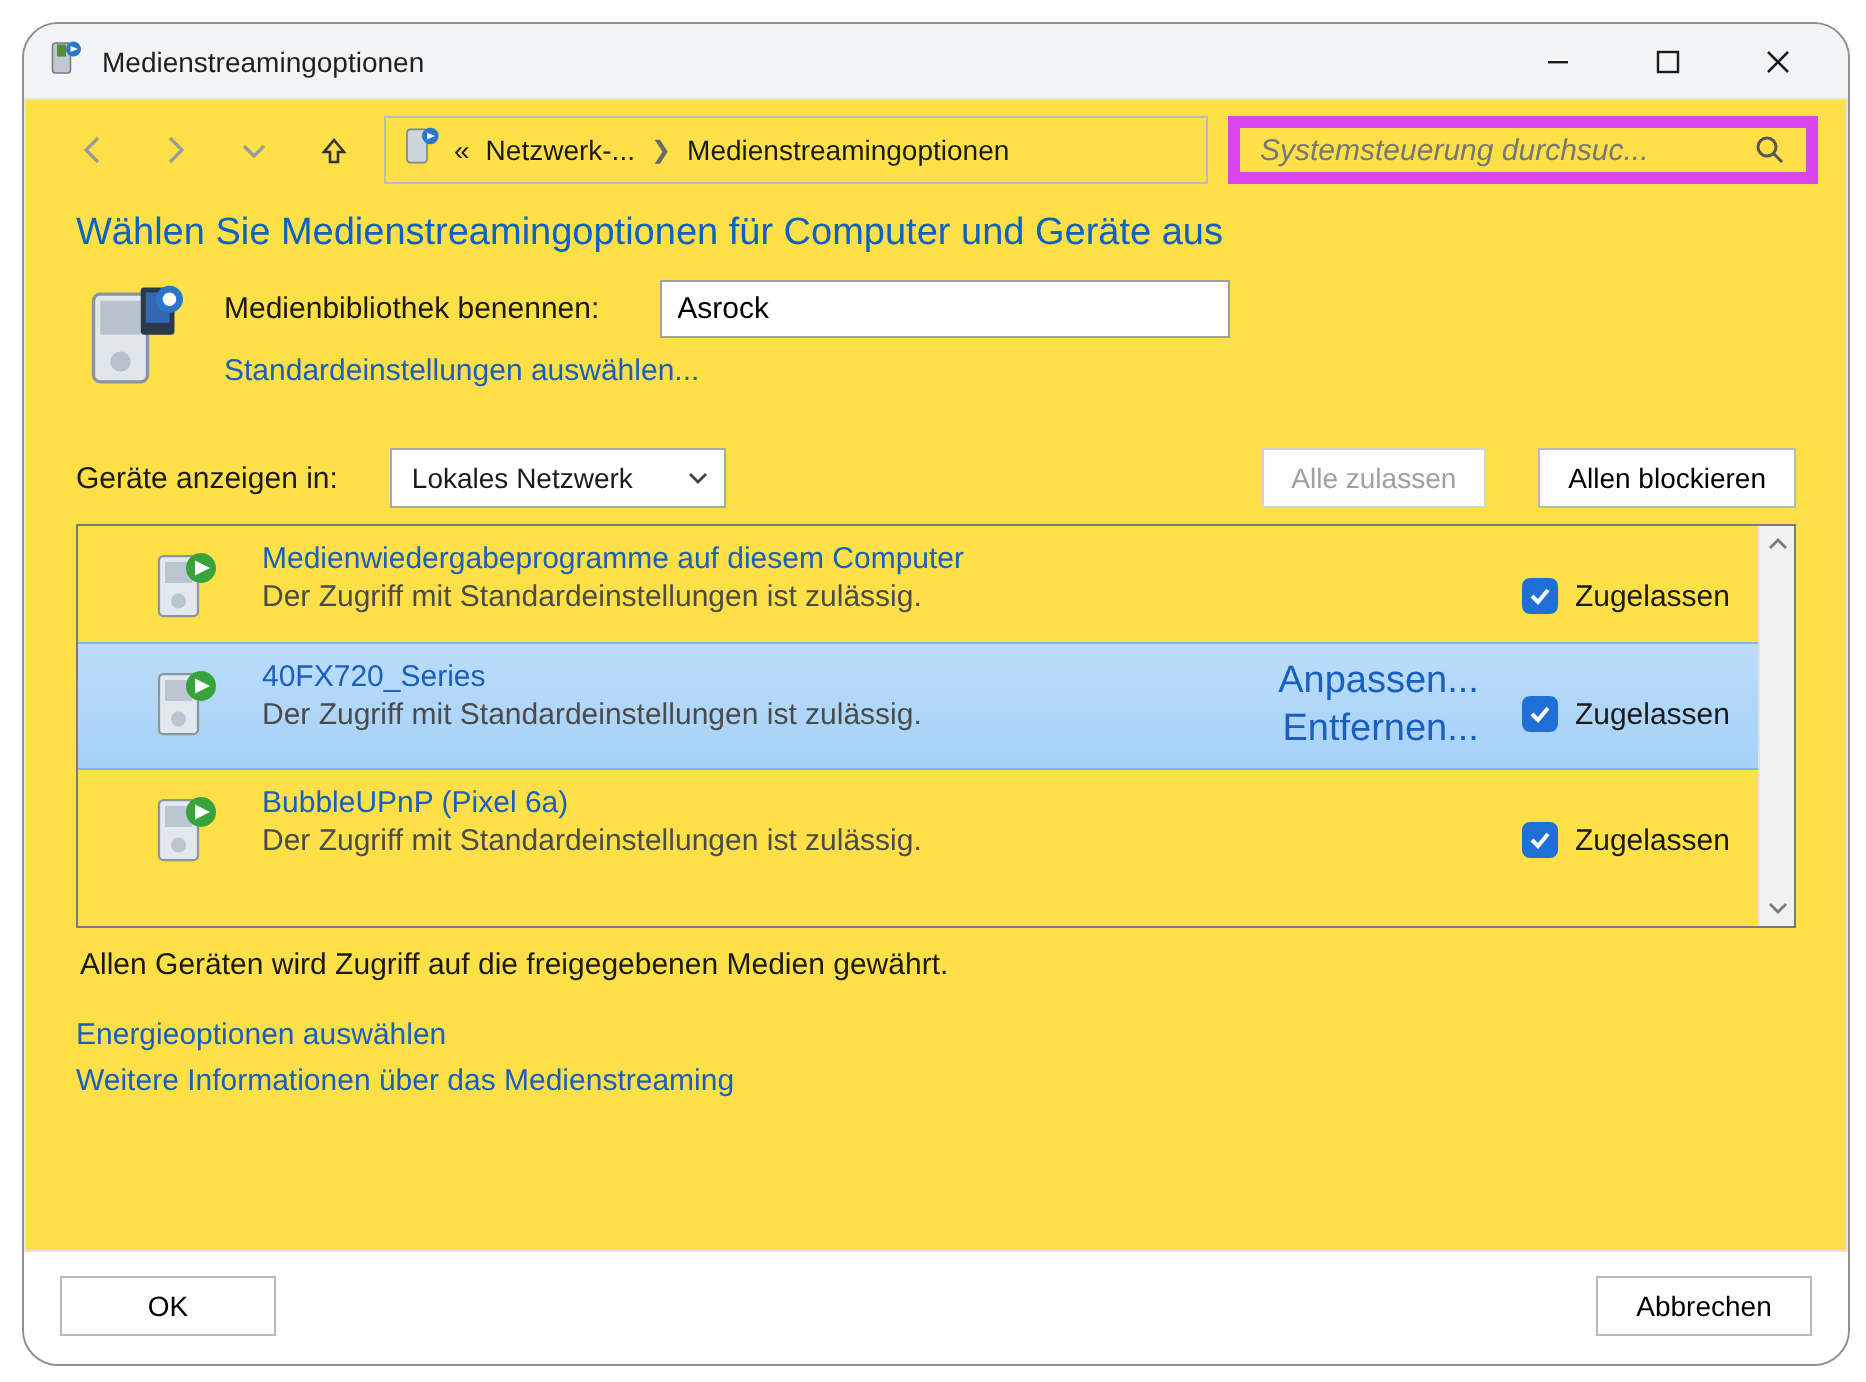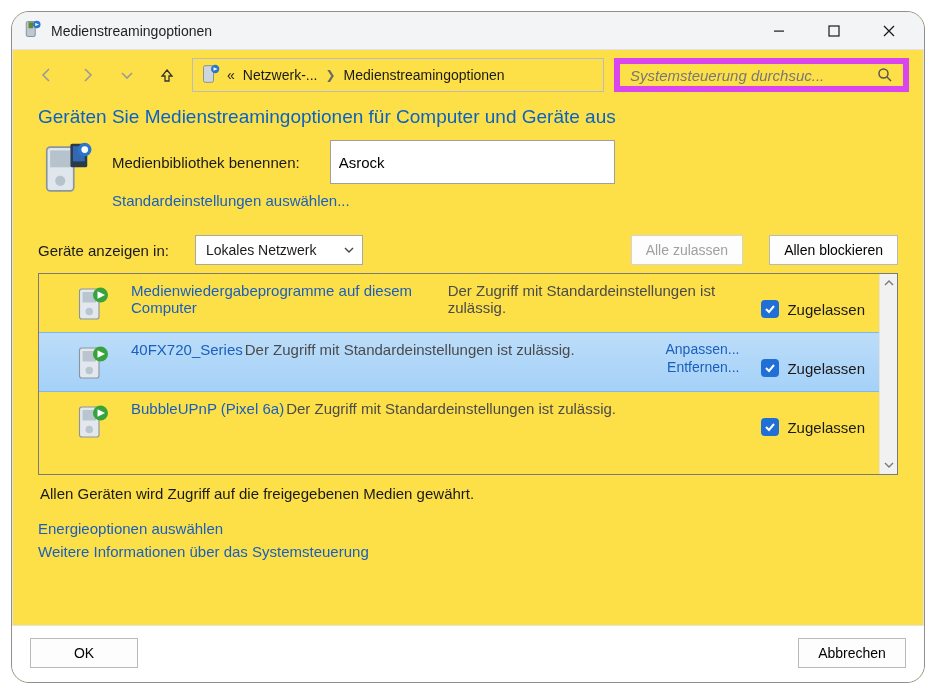--- a/index.html
+++ b/index.html
@@ -65,21 +65,21 @@
   .content{padding:4px 26px 10px 26px;display:flex;flex-direction:column;flex:1;min-height:0;}
   .heading{color:var(--brand-blue);font-size:19px;margin:0 0 12px 0;}
 
   .library-row{display:flex;align-items:flex-start;gap:16px;}
   .library-icon{width:58px;height:58px;display:flex;align-items:center;justify-content:center;}
   .library-icon svg{width:54px;height:54px;}
   .library-fields{display:flex;flex-direction:column;gap:8px;}
   .lbl-field-row{display:flex;align-items:center;gap:30px;}
   .lbl{font-size:15px;}
   .textfield{
-    width:285px;height:44px;border:1px solid #a0a0a0;padding:2px 8px;font-family:inherit;font-size:15px;
+    width:285px;height:29px;border:1px solid #a0a0a0;padding:2px 8px;font-family:inherit;font-size:15px;
   }
   .link{color:var(--link-blue);cursor:pointer;font-size:15px;border:none;background:none;padding:0;}
 
   .controls-row{display:flex;align-items:center;gap:26px;margin-top:26px;margin-bottom:8px;}
   .dropdown{
     height:30px;border:1px solid #a8a8a8;display:flex;align-items:center;padding:0 8px 0 10px;gap:8px;min-width:168px;font-size:14px;
     background:#fff;
   }
   .dropdown .dd-text{flex:1;}
   .dropdown svg{width:10px;height:10px;color:#444;}
@@ -95,25 +95,25 @@
   .device-list{flex:1;overflow:hidden;}
   .device-row{
     display:flex;align-items:flex-start;padding:8px 14px 8px 34px;gap:18px;
   }
   .device-row.selected{
     background:linear-gradient(#bcddf9,#a5d1f8);
     border-top:1px solid #7db9eb;border-bottom:1px solid #7db9eb;
   }
   .device-icon{width:40px;height:40px;display:flex;align-items:center;justify-content:center;flex-shrink:0;margin-top:2px;}
   .device-icon svg{width:36px;height:36px;}
-  .device-text{flex:1;display:flex;flex-direction:row;gap:2px;min-width:0;}
+  .device-text{flex:1;display:flex;flex-direction:column;gap:2px;min-width:0;}
   .device-name{color:var(--link-blue);font-size:15px;}
   .device-desc{color:var(--muted);font-size:15px;}
   .device-extra{display:flex;flex-direction:column;align-items:flex-end;gap:2px;margin-right:4px;}
-  .device-extra a{color:var(--link-blue);font-size:14px;white-space:nowrap;}
+  .device-extra a{color:var(--link-blue);font-size:19px;white-space:nowrap;}
   .device-permit{display:flex;align-items:center;gap:8px;margin-top:18px;}
   .chk{
     width:18px;height:18px;border-radius:4px;background:var(--checkbox-blue);display:flex;align-items:center;justify-content:center;color:#fff;flex-shrink:0;
   }
   .chk svg{width:12px;height:12px;}
   .permit-label{font-size:15px;}
 
   .sb{width:18px;background:#f1f1f1;display:flex;flex-direction:column;align-items:center;justify-content:space-between;border-left:1px solid #e3e3e3;}
   .sb .sba{height:18px;width:100%;display:flex;align-items:center;justify-content:center;}
   .sb .sba svg{width:10px;height:10px;color:#7a7a7a;}
@@ -202,21 +202,21 @@
     <div class="search">
       <span>Systemsteuerung durchsuc...</span>
       <svg viewBox="0 0 16 16">
           <circle cx="6.5" cy="6.5" r="4.5" fill="none" stroke="currentColor" stroke-width="1.5"></circle>
           <path d="M10 10 L14 14" stroke="currentColor" stroke-width="1.5"></path>
         </svg>
     </div>
   </div>
 
   <div class="content">
-    <div class="heading">Geräten Sie Medienstreamingoptionen für Computer und Geräte aus</div>
+    <div class="heading">Wählen Sie Medienstreamingoptionen für Computer und Geräte aus</div>
 
     <div class="library-row">
       <div class="library-icon">
         <svg viewBox="0 0 64 64">
           <rect x="8" y="6" width="32" height="52" rx="4" fill="#dfe6ec" stroke="#8a959e" stroke-width="2"></rect>
           <rect x="12" y="10" width="24" height="20" fill="#b6c3cc"></rect>
           <circle cx="24" cy="46" r="6" fill="#b6c3cc"></circle>
           <rect x="36" y="2" width="20" height="28" rx="2" fill="#2a3a4a"></rect>
           <rect x="39" y="5" width="14" height="18" fill="#3568b3"></rect>
           <circle cx="53" cy="9" r="8" fill="#2a77c9"></circle>
@@ -336,21 +336,21 @@
               <path d="M1 3 L5 7 L9 3" fill="none" stroke="currentColor" stroke-width="1.4"></path>
             </svg>
           </div>
       </div>
     </div>
 
     <div class="status-line">Allen Geräten wird Zugriff auf die freigegebenen Medien gewährt.</div>
 
     <div class="bottom-links">
       <a class="link">Energieoptionen auswählen</a>
-      <a class="link">Weitere Informationen über das Systemsteuerung</a>
+      <a class="link">Weitere Informationen über das Medienstreaming</a>
     </div>
   </div>
 
   <div class="footer">
     <button class="btn btn-wide">OK</button>
     <button class="btn btn-wide">Abbrechen</button>
   </div>
 
 </div>
 

